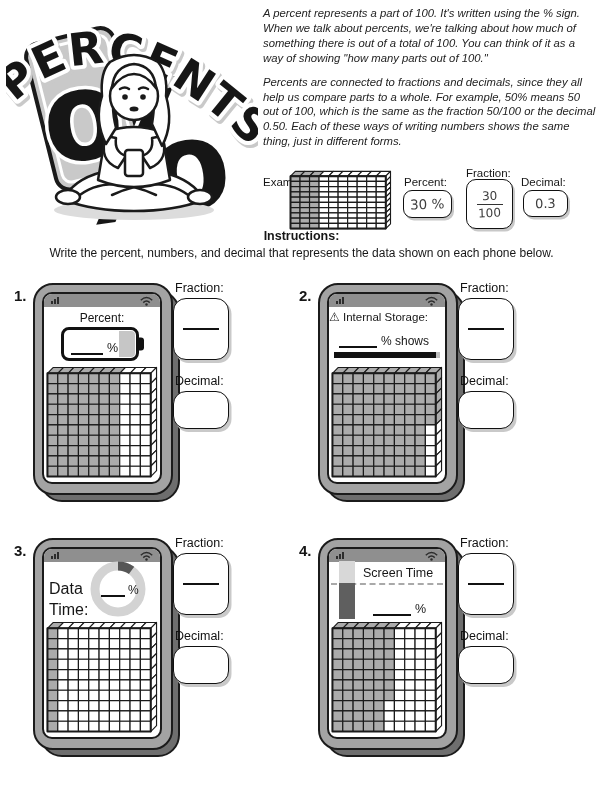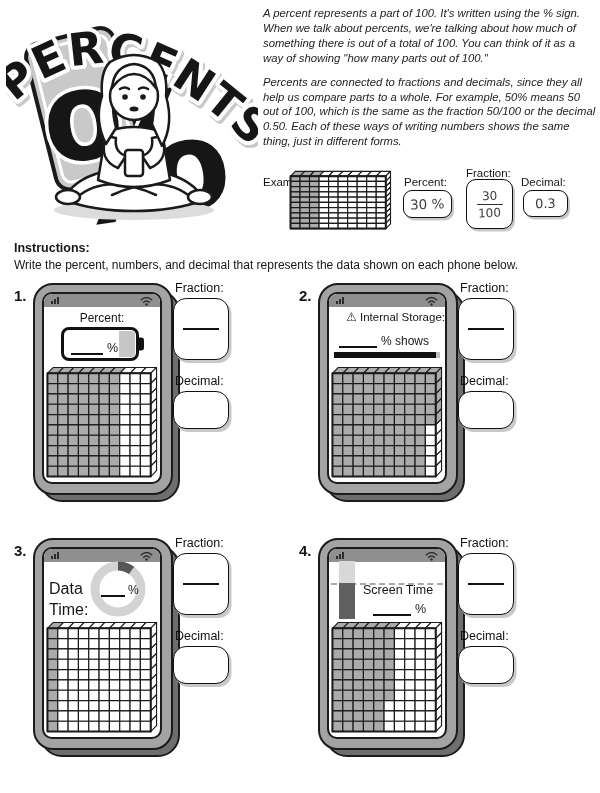--- a/index.html
+++ b/index.html
@@ -22,21 +22,21 @@
   .hw{font-family:"DejaVu Sans",sans-serif;color:#3d3d3d;transform:rotate(-2deg);}
   .ex-percent-box{left:403px;top:190px;width:47px;height:26px;border-radius:9px;
                   display:flex;align-items:center;justify-content:center;font-size:13.5px;}
   .ex-frac-box{left:466px;top:179px;width:45px;height:48px;border-radius:10px;
                display:flex;flex-direction:column;align-items:center;justify-content:center;font-size:12px;}
   .ex-frac-bar{width:26px;border-top:1.8px solid #333;margin:1px 0;}
   .ex-dec-box{left:523px;top:190px;width:43px;height:25px;border-radius:9px;
               display:flex;align-items:center;justify-content:center;font-size:13px;}
 
   
-  .instr{position:absolute;left:14px;top:240px;width:575px;font-size:12px;line-height:1.35;}
+  .instr{position:absolute;left:14px;top:228px;width:575px;font-size:12px;line-height:1.35;text-align:center;}
   .instr b{font-size:12.5px;}
 
   
   .problem{position:absolute;width:235px;height:240px;}
   .pnum{position:absolute;left:0;top:6px;font-size:15px;font-weight:800;}
 
   .phone{position:absolute;left:19px;top:2px;width:140px;height:212px;}
   .phone-depth{position:absolute;left:7px;top:7px;width:140px;height:212px;background:#6e6e6e;
                border:2px solid #1b1b1b;border-radius:22px;box-sizing:border-box;}
   .phone-body{position:absolute;left:0;top:0;width:140px;height:212px;background:#a3a3a3;
@@ -57,37 +57,37 @@
   
   .p1-title{position:absolute;left:0;right:0;top:17px;text-align:center;font-size:12px;}
   .battery{position:absolute;left:17px;top:33px;width:78px;height:34px;border:3px solid #111;
            border-radius:8px;box-sizing:border-box;}
   .battery::after{content:'';position:absolute;right:-8px;top:50%;transform:translateY(-50%);
                   width:5px;height:13px;background:#111;border-radius:0 3px 3px 0;}
   .battery-fill{position:absolute;right:1px;top:1px;bottom:1px;background:#c6c6c6;border-radius:0 4px 4px 0;}
   .battery-val{position:absolute;left:7px;bottom:3px;display:flex;align-items:flex-end;gap:4px;font-size:12.5px;}
 
   
-  .p2-title{position:absolute;left:0;right:0;top:16px;text-align:right;font-size:11.5px;white-space:nowrap;}
+  .p2-title{position:absolute;left:0;right:0;top:16px;text-align:left;font-size:11.5px;white-space:nowrap;}
   .warn{font-size:12px;}
   .p2-val{position:absolute;left:10px;top:40px;display:flex;align-items:flex-end;gap:4px;font-size:12px;}
   .progress{position:absolute;left:5px;top:58px;width:106px;height:6px;background:#bdbdbd;}
   .progress-fill{height:100%;background:#111;}
 
   
   .donut{position:absolute;left:44px;top:10px;}
   .p3-title{position:absolute;left:5px;top:30px;width:40px;font-size:16px;line-height:1.3;}
   .donut-val{position:absolute;left:57px;top:34px;display:flex;align-items:flex-end;gap:3px;font-size:12px;}
 
   
   .st-bar{position:absolute;left:10px;top:12px;width:16px;display:flex;flex-direction:column;}
   .st-light{background:#d8d8d8;}
   .st-dark{background:#5f5f5f;}
   .st-dash{position:absolute;left:2px;right:2px;top:34px;border-top:2px dashed #a9a9a9;}
-  .p4-title{position:absolute;left:34px;top:34px;font-size:12.5px;white-space:nowrap;}
+  .p4-title{position:absolute;left:34px;top:17px;font-size:12.5px;white-space:nowrap;}
   .p4-val{position:absolute;left:44px;top:53px;display:flex;align-items:flex-end;gap:4px;font-size:12.5px;}
 
   
   .answers{position:absolute;left:159px;top:0;width:60px;}
   .ans-label{position:absolute;left:2px;font-size:12.5px;color:#111;}
   .lbl-frac{top:0;}
   .lbl-dec{top:93px;}
   .box{position:absolute;background:#fff;border:1.8px solid #111;box-shadow:2.5px 3px 0 #c9c9c9;}
   .frac-box{left:0;top:17px;width:54px;height:60px;border-radius:13px;}
   .frac-bar{position:absolute;left:50%;top:50%;transform:translate(-50%,-50%);width:36px;border-top:2px solid #111;}

